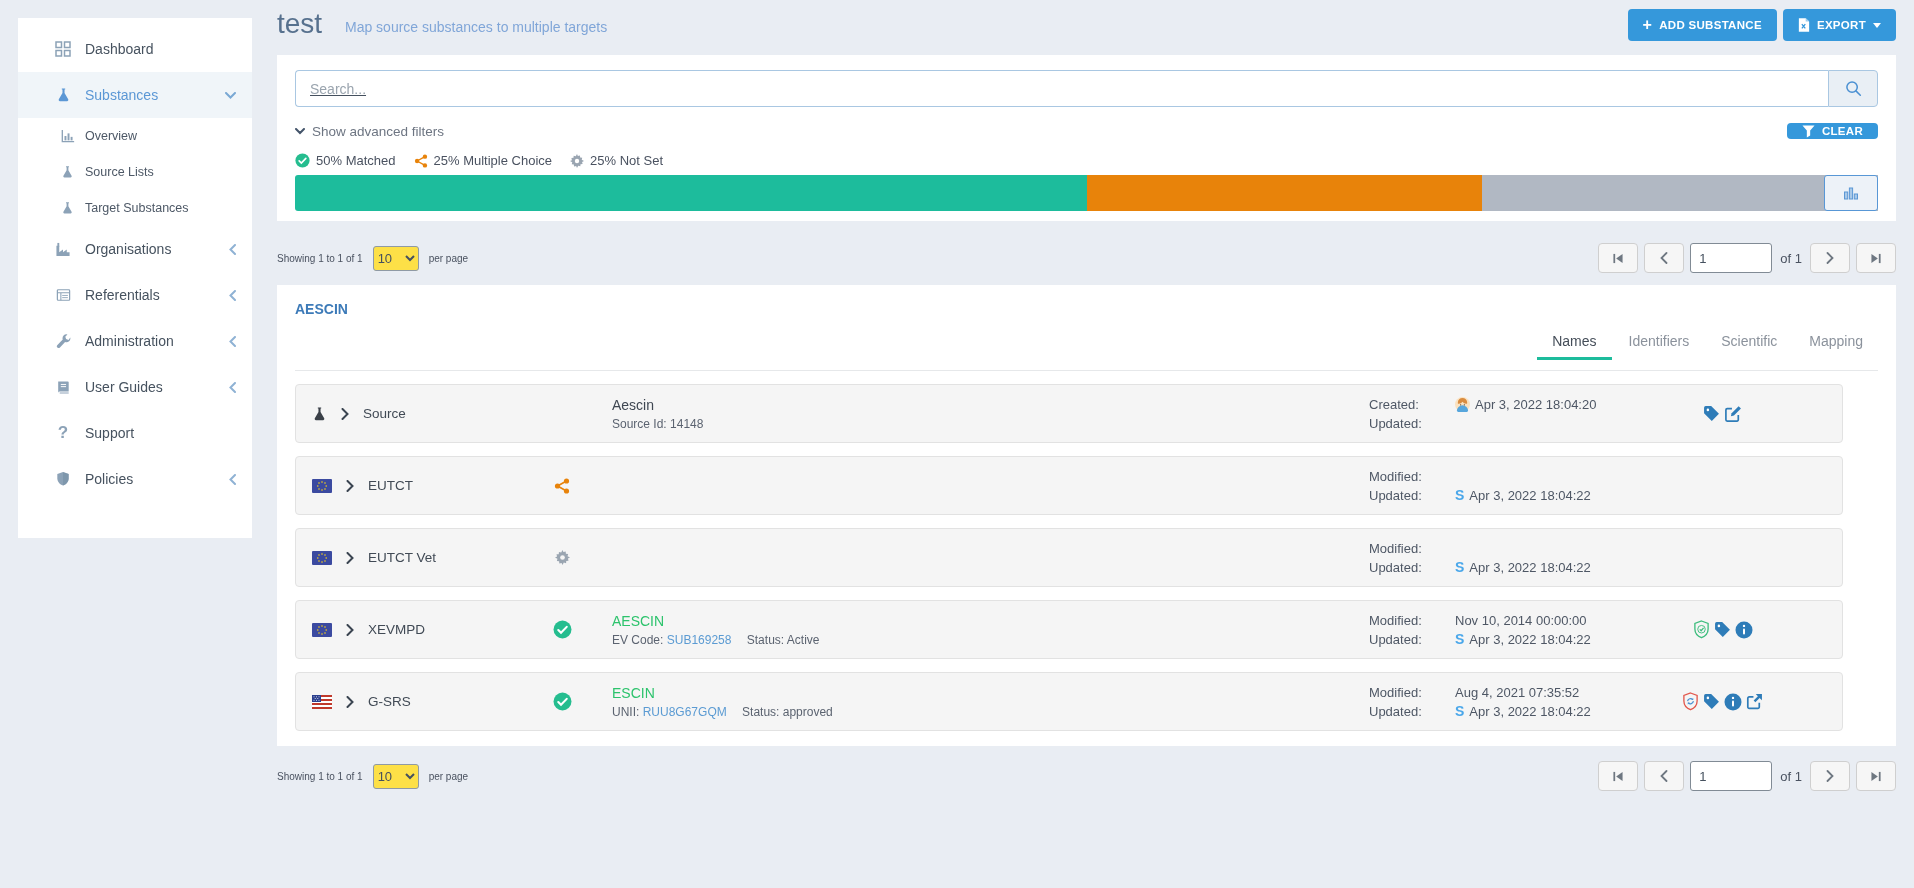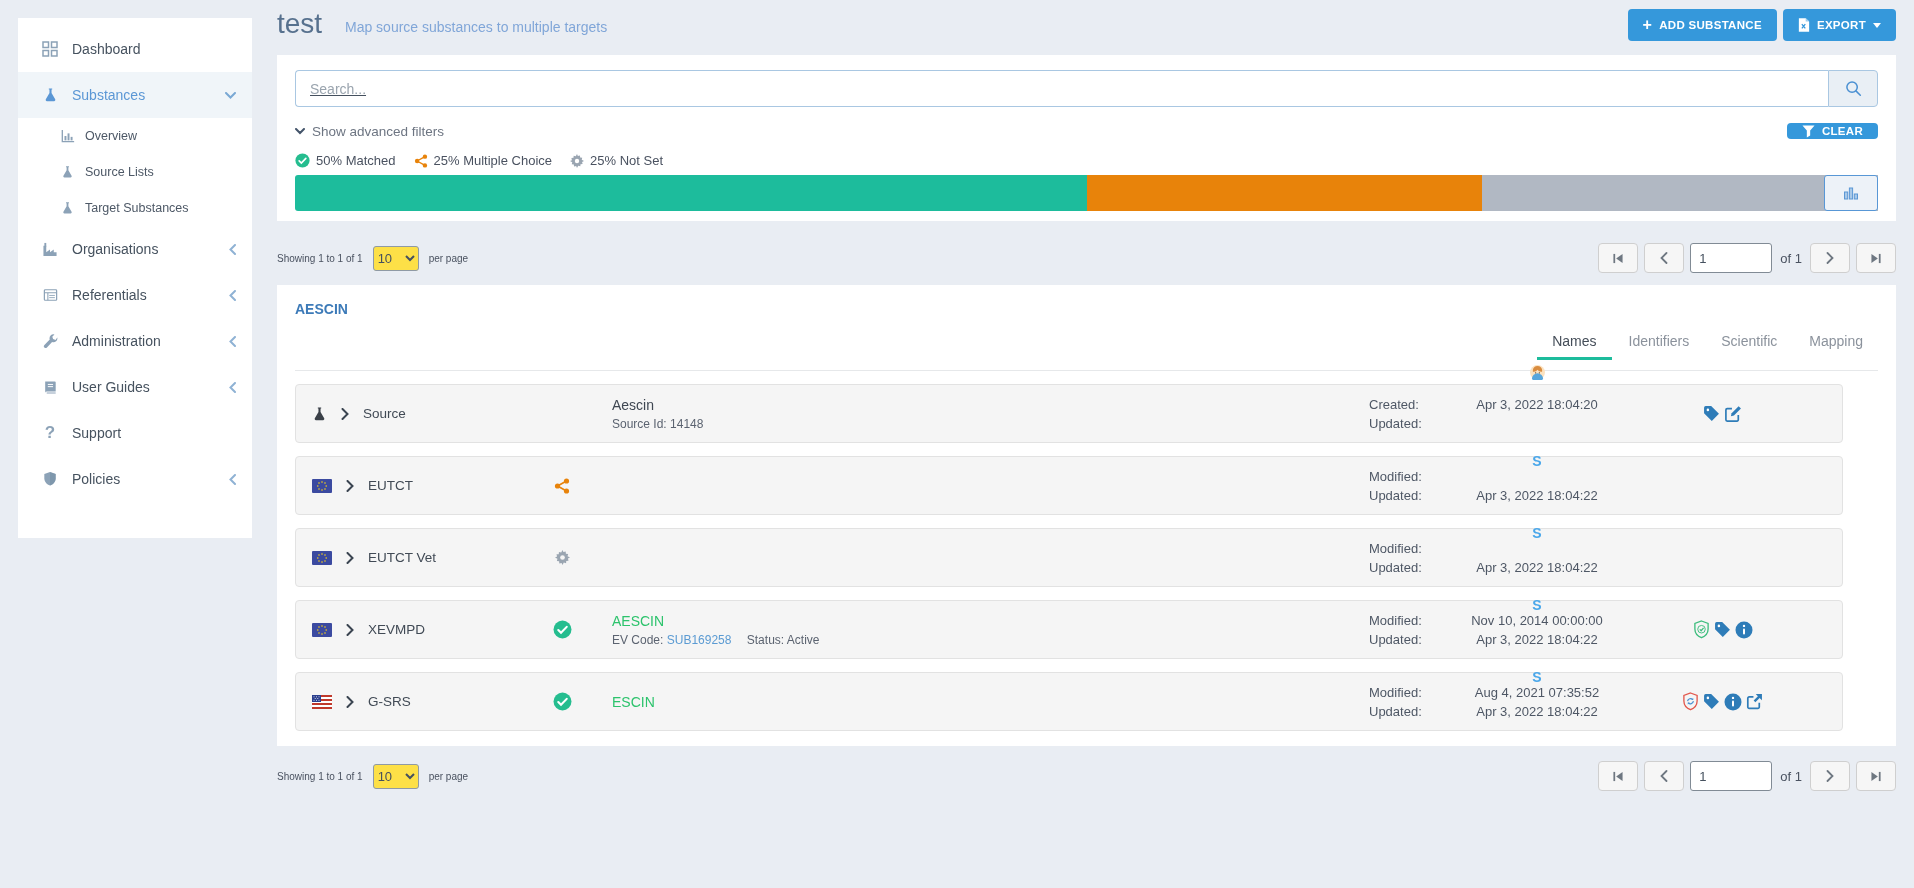--- a/index.html
+++ b/index.html
@@ -8,21 +8,21 @@
     background:#e9edf3;
     font-family:"Liberation Sans","DejaVu Sans",sans-serif;
     color:#45505e; font-size:13px; overflow:hidden; position:relative;
   }
   svg { display:block; }
 
   
   .sidebar { position:absolute; left:18px; top:18px; width:234px; height:520px;
     background:#ffffff; padding-top:8px; }
   .side-item { height:46px; display:flex; align-items:center; gap:13px;
-    padding:0 16px 0 23px; cursor:pointer; color:#46525f; font-size:14px; }
+    padding:0 16px 0 36px; cursor:pointer; color:#46525f; font-size:14px; }
   .side-item .sicon { width:18px; display:flex; justify-content:center; }
   .side-item .slabel { flex:1; }
   .side-item.active { background:#f0f5f9; color:#5b97d5; }
   .side-sub { height:36px; display:flex; align-items:center; gap:10px;
     padding:0 16px 0 42px; color:#4d5866; font-size:12.5px; cursor:pointer; }
   .side-sub .sicon { width:15px; display:flex; justify-content:center; }
   .side-caret { color:#8fb2d4; }
   .qmark { font-weight:bold; font-size:17px; color:#8ca2b7; }
 
   
@@ -100,22 +100,22 @@
   .col-name { flex:1; }
   .nm { font-size:14px; color:#3f4752; line-height:18px; }
   .nm.green { color:#2cc36c; }
   .subline { font-size:12px; color:#5b6370; margin-top:3px; }
   .subline a { color:#5b9bd3; text-decoration:none; cursor:pointer; }
   .subline .status { margin-left:12px; }
   .col-dates { width:250px; display:flex; font-size:13px; color:#4e5765; }
   .dlabels { width:86px; }
   .dlabels div { height:19px; line-height:19px; }
   .dvals { flex:1; text-align:right; }
-  .dval { height:19px; line-height:19px; display:flex; justify-content:flex-end;
-    align-items:center; gap:15px;flex-direction:column; }
+  .dval { height:19px; line-height:19px; display:flex; justify-content:flex-start;
+    align-items:center; gap:5px; }
   .s-logo { color:#4aa7ea; font-weight:900; font-size:14px; font-style:normal; }
   .col-actions { width:207px; display:flex; justify-content:center;
     align-items:center; gap:4px; }
   .act { cursor:pointer; display:flex; align-items:center; }
 
   
   .footer { margin-top:62px; display:flex; align-items:center; padding:0 0 0 18px; }
   .f-version { color:#7d858f; font-size:12px; }
   .f-tz { margin-left:auto; display:flex; align-items:center; gap:6px;
     color:#7d858f; font-size:12px; }
@@ -686,20 +686,25 @@
         <div class="col-match">
           <span>
             <svg width="19" height="19" viewBox="0 0 18 18">
                 <circle cx="9" cy="9" r="8.5" fill="#25bd8f"></circle>
                 <path d="M5 9.5l2.6 2.6L13 6.5" stroke="#fff" stroke-width="2" fill="none" stroke-linecap="round"></path>
               </svg>
           </span>
         </div>
         <div class="col-name">
           <div class="nm green">ESCIN</div>
+          <div class="subline">
+            <span>UNII:</span>
+            <a>RUU8G67GQM</a>
+            <span class="status">Status: approved</span>
+          </div>
         </div>
         <div class="col-dates">
           <div class="dlabels">
             <div>Modified:</div>
             <div>Updated:</div>
           </div>
           <div class="dvals">
             <div class="dval">
                 <span>Aug 4, 2021 07:35:52</span>
               </div>

